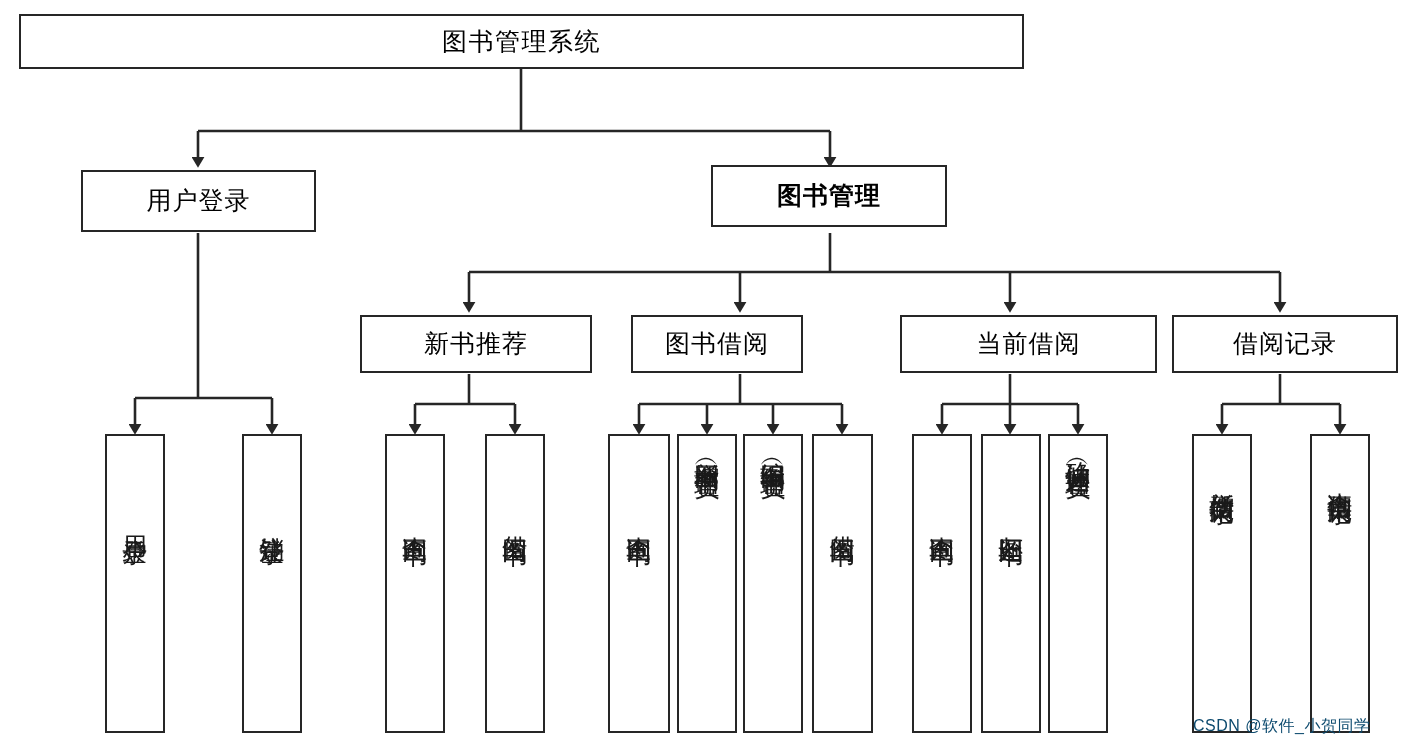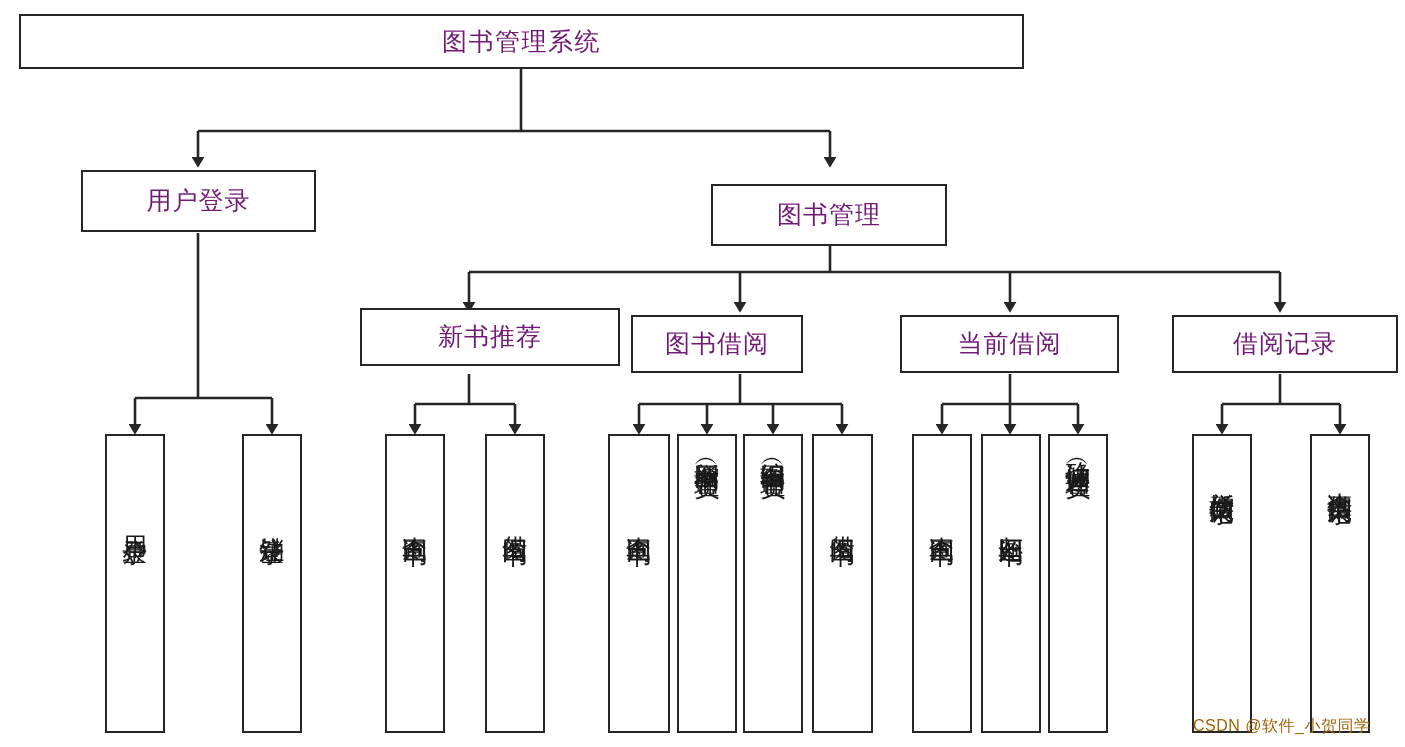--- a/index.html
+++ b/index.html
@@ -27,21 +27,21 @@
     pointer-events: none;
   }
   .node {
     position: absolute;
     box-sizing: border-box;
     border: 2.4px solid #262626;
     background: #ffffff;
     display: flex;
     align-items: center;
     justify-content: center;
-    color: #701a75;
+    color: #000000;
   }
   .node-label {
     display: block;
     text-align: center;
     line-height: 1.18;
     white-space: nowrap;
   }
   
   .node.horiz .node-label {
     font-size: 25px;
@@ -69,21 +69,21 @@
     text-orientation: upright;
     font-size: 25px;
     line-height: 1.05;
     letter-spacing: 2px;
     color: #1a1a1a;
     white-space: nowrap;
   }
   .watermark {
     position: absolute;
     font-size: 16px;
-    color: #a16207;
+    color: #0c4a6e;
     letter-spacing: 0.5px;
     white-space: nowrap;
   }
 </style>
 </head>
 <body>
 
 <div id="canvas">
 
   <svg class="connectors" viewBox="0 0 1405 747">
@@ -136,31 +136,31 @@
     </g>
   </svg>
 
   <div class="node horiz root" style="left:19px; top:14px; width:1005px; height:55px;">
     <span class="node-label">图书管理系统</span>
   </div>
 
   <div class="node horiz" style="left:81px; top:170px; width:235px; height:62px;">
     <span class="node-label">用户登录</span>
   </div>
-  <div class="node horiz" style="left:711px; top:184px; width:236px; height:62px;">
+  <div class="node horiz" style="left:711px; top:165px; width:236px; height:62px;font-weight:bold;">
     <span class="node-label">图书管理</span>
   </div>
 
-  <div class="node horiz" style="left:360px; top:308px; width:260px; height:58px;">
+  <div class="node horiz" style="left:360px; top:315px; width:232px; height:58px;">
     <span class="node-label">新书推荐</span>
   </div>
   <div class="node horiz" style="left:631px; top:315px; width:172px; height:58px;">
     <span class="node-label">图书借阅</span>
   </div>
-  <div class="node horiz" style="left:900px; top:315px; width:219px; height:58px;">
+  <div class="node horiz" style="left:900px; top:315px; width:257px; height:58px;">
     <span class="node-label">当前借阅</span>
   </div>
   <div class="node horiz" style="left:1172px; top:315px; width:226px; height:58px;">
     <span class="node-label">借阅记录</span>
   </div>
 
   <div class="leafwrap" style="left:105px; top:434px; width:60px; height:299px;">
     <div class="leaf-inner" style="top:80px;">
       <span class="vtext">用户登录</span>
     </div>

